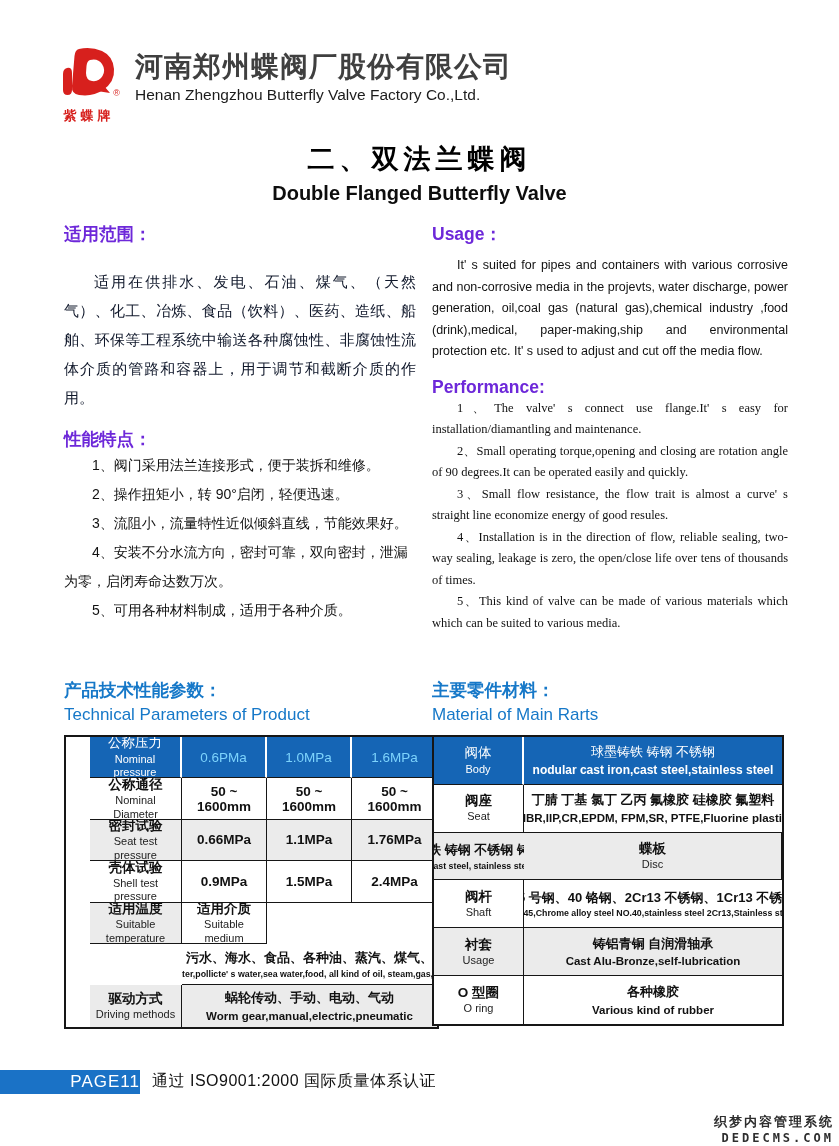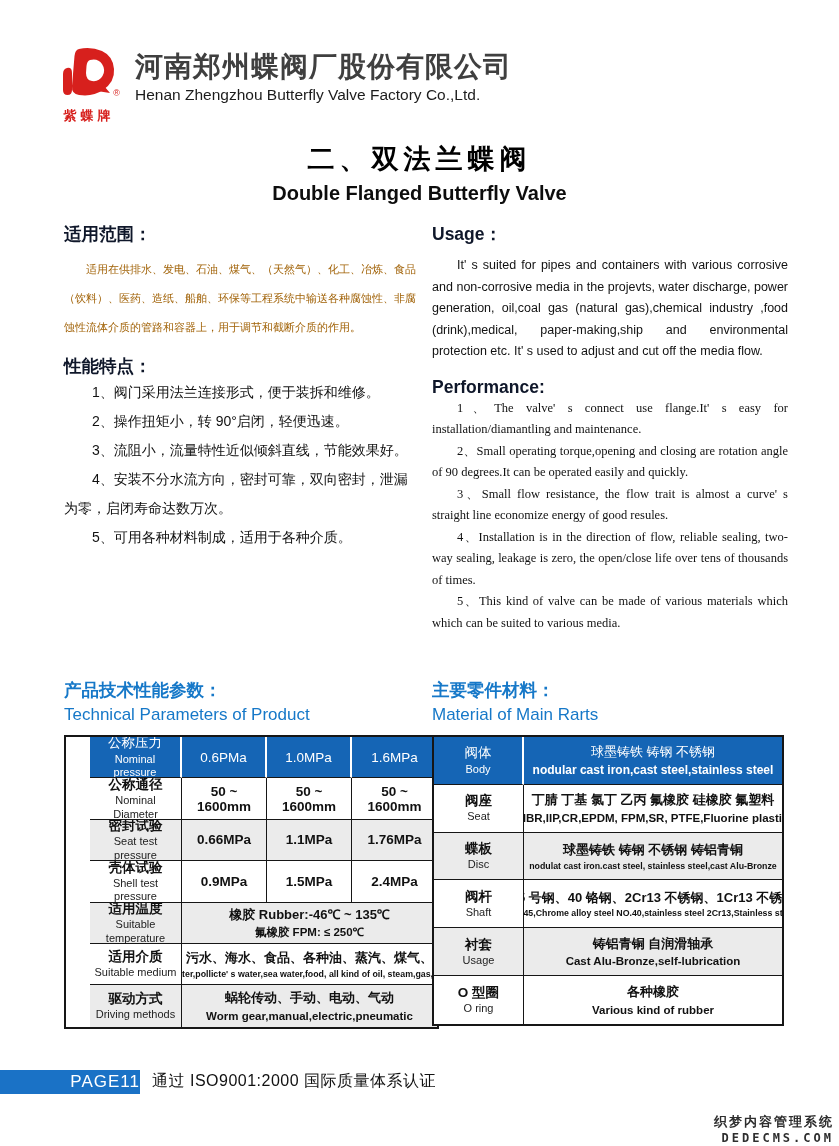--- a/index.html
+++ b/index.html
@@ -15,22 +15,22 @@
   .company-cn{font-size:28px;font-weight:bold;color:#3f3f3f;letter-spacing:1px;line-height:1.1;margin-top:8px;white-space:nowrap;}
   .company-en{font-size:15.5px;color:#1c1c1c;margin-top:3px;white-space:nowrap;}
   
   .title-block{position:absolute;top:141px;left:0;width:100%;text-align:center;}
   .title-cn{font-size:27px;font-weight:bold;letter-spacing:5px;color:#000;}
   .title-en{font-size:20px;color:#0d0d0d;margin-top:5px;font-weight:bold;}
   
   .content{position:absolute;top:222px;left:64px;display:flex;gap:16px;}
   .col-left{width:352px;}
   .col-right{width:356px;}
-  .sec-heading{color:#0f172a;font-weight:bold;font-size:17.5px;}
-  .scope-body{font-size:11px;line-height:29px;text-align:justify;text-indent:2em;margin-top:9px;color:#a16207;}
+  .sec-heading{color:#6d28d9;font-weight:bold;font-size:17.5px;}
+  .scope-body{font-size:15px;line-height:29px;text-align:justify;text-indent:2em;margin-top:21px;color:#0f172a;}
   .usage-body{font-size:12.5px;line-height:21.5px;text-align:justify;text-indent:2em;margin-top:9px;color:#111;}
   .features-head{margin-top:12px;}
   .feature-item{font-size:14px;line-height:29px;margin:0;text-indent:2em;color:#111;}
   .perf-head{margin-top:14px;}
   .perf-item{font-size:12.5px;line-height:21.5px;margin:0;text-indent:2em;text-align:justify;color:#111;font-family:Liberation Serif, serif;}
   
   .tbl-heading{position:absolute;top:678px;}
   .tbl-heading .cn{color:#1678c8;font-weight:bold;font-size:17.5px;}
   .tbl-heading .en{color:#1678c8;font-size:17px;margin-top:3px;}
   #tech-heading{left:64px;}
@@ -46,21 +46,21 @@
   }
   .tcell.last-col{border-right:none;}
   .tcell.last-row{border-bottom:none;}
   .tcell.shaded{background:#ebebeb;}
   .tcell.hdr{background:#1565b5;color:#fff;border-right:2px solid #fff;border-bottom:1.4px solid #161616;}
   .tcell.hdr.last-col{border-right:none;}
   .lab-cn{font-size:13.5px;font-weight:bold;color:#111;line-height:1.35;}
   .lab-en{font-size:11px;color:#222;line-height:1.25;}
   .hdr .lab-cn,.hdr .lab-en{color:#fff;font-weight:normal;}
   .val{font-size:13.5px;font-weight:bold;color:#111;}
-  .hdr .val{color:#ffffff;font-weight:normal;}
+  .hdr .val{color:#7dd3fc;font-weight:normal;}
   .line1{font-size:13px;font-weight:bold;color:#111;line-height:1.5;white-space:nowrap;}
   .line2{font-size:11.5px;font-weight:bold;color:#111;line-height:1.4;white-space:nowrap;}
   .hdr .line1{color:#fff;font-weight:normal;}
   .hdr .line2{color:#fff;font-weight:bold;font-size:12px;}
   .xsmall{font-size:8.8px;letter-spacing:0;}
   
   .footer-bar{position:absolute;left:0;top:1070px;width:140px;height:24px;background:#1a72c6;
     color:#fff;font-size:17px;line-height:24px;text-align:right;box-sizing:border-box;letter-spacing:1px;}
   .footer-text{position:absolute;left:152px;top:1071px;font-size:16px;color:#111;letter-spacing:0.5px;}
   
@@ -182,24 +182,20 @@
     <div class="tcell">
       <div class="val">1.5MPa</div>
     </div>
     <div class="tcell last-col">
       <div class="val">2.4MPa</div>
     </div>
     <div class="tcell shaded">
       <div class="lab-cn">适用温度</div>
       <div class="lab-en">Suitable temperature</div>
     </div>
-    <div class="tcell last-col shaded" style="grid-column: 2 / span 3;">
-      <div class="line1">橡胶 Rubber:-46℃ ~ 135℃</div>
-      <div class="line2">氟橡胶 FPM: ≤ 250℃</div>
-    </div>
     <div class="tcell">
       <div class="lab-cn">适用介质</div>
       <div class="lab-en">Suitable medium</div>
     </div>
     <div class="tcell last-col" style="grid-column: 2 / span 3;">
       <div class="line1">淡水、污水、海水、食品、各种油、蒸汽、煤气、酸、碱</div>
       <div class="line2 xsmall">Fresh water,pollicte' s water,sea water,food, all kind of oil, steam,gas,acid,alkali</div>
     </div>
     <div class="tcell shaded last-row">
       <div class="lab-cn">驱动方式</div>
@@ -220,28 +216,28 @@
       <div class="line2">nodular cast iron,cast steel,stainless steel</div>
     </div>
     <div class="tcell">
       <div class="lab-cn">阀座</div>
       <div class="lab-en">Seat</div>
     </div>
     <div class="tcell last-col">
       <div class="line1">丁腈  丁基  氯丁  乙丙  氟橡胶  硅橡胶  氟塑料</div>
       <div class="line2">NBR,IIP,CR,EPDM, FPM,SR, PTFE,Fluorine plastic</div>
     </div>
-    <div class="tcell shaded">
-      <div class="lab-cn">蝶板</div>
-      <div class="lab-en">Disc</div>
-    </div>
     <div class="tcell last-col shaded">
       <div class="line1">球墨铸铁  铸钢  不锈钢  铸铝青铜</div>
       <div class="line2 xsmall">nodulat cast iron.cast steel, stainless steel,cast Alu-Bronze</div>
     </div>
+    <div class="tcell shaded">
+      <div class="lab-cn">蝶板</div>
+      <div class="lab-en">Disc</div>
+    </div>
     <div class="tcell">
       <div class="lab-cn">阀杆</div>
       <div class="lab-en">Shaft</div>
     </div>
     <div class="tcell last-col">
       <div class="line1">45 号钢、40 铬钢、2Cr13 不锈钢、1Cr13 不锈钢</div>
       <div class="line2 xsmall">Steel NO.45,Chrome alloy steel NO.40,stainless steel 2Cr13,Stainless steel 1Cr13</div>
     </div>
     <div class="tcell shaded">
       <div class="lab-cn">衬套</div>

